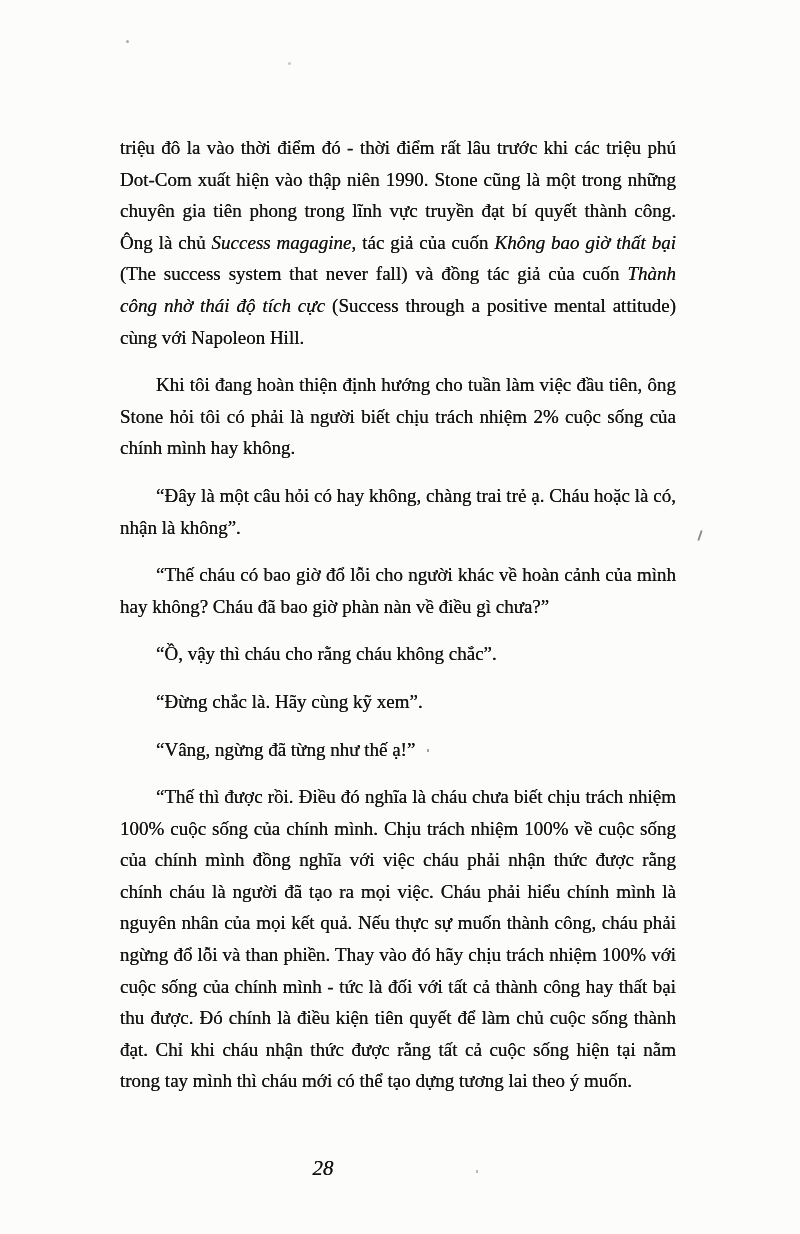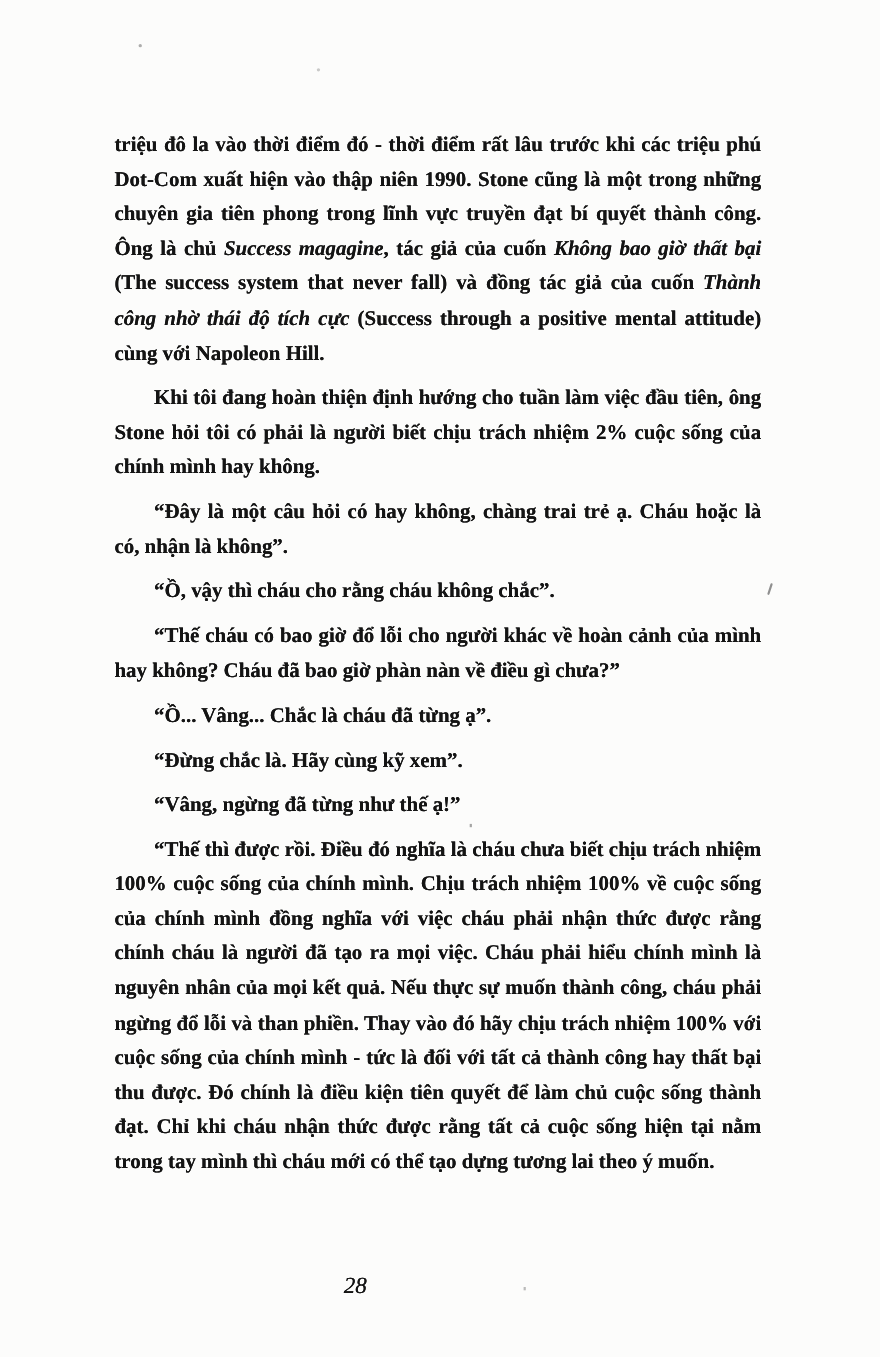--- a/index.html
+++ b/index.html
@@ -29,21 +29,21 @@
   .body-text {
     position: absolute;
     top: 116px;
     left: 104px;
     width: 588px;
     font-size: 19px;
     line-height: 31.6px;
     text-align: justify;
     text-shadow: 0 0 0.35px currentColor; 
   }
-  .para { margin: 0; font-weight: bold; }
+  .para { margin: 16px; }
   .para + .para { margin-top: 9px; }
   .para.indent { text-indent: 36px; }
   .folio {
     position: absolute;
     top: 1156px;
     left: 0;
     width: 640px;
     box-sizing: border-box;
     padding-left: 6px;
     text-align: center;
@@ -63,23 +63,22 @@
 </style>
 </head>
 <body>
 
 <div class="page">
 
   <div class="body-text">
       <p class="para">triệu đô la vào thời điểm đó - thời điểm rất lâu trước khi các triệu phú Dot-Com xuất hiện vào thập niên 1990. Stone cũng là một trong những chuyên gia tiên phong trong lĩnh vực truyền đạt bí quyết thành công. Ông là chủ <i>Success magagine</i>, tác giả của cuốn <i>Không bao giờ thất bại</i> (The success system that never fall) và đồng tác giả của cuốn <i>Thành công nhờ thái độ tích cực</i> (Success through a positive mental attitude) cùng với Napoleon Hill.</p>
       <p class="para indent">Khi tôi đang hoàn thiện định hướng cho tuần làm việc đầu tiên, ông Stone hỏi tôi có phải là người biết chịu trách nhiệm 2% cuộc sống của chính mình hay không.</p>
       <p class="para indent">“Đây là một câu hỏi có hay không, chàng trai trẻ ạ. Cháu hoặc là có, nhận là không”.</p>
+      <p class="para indent">“Thế cháu có bao giờ đổ lỗi cho người khác về hoàn cảnh của mình hay không? Cháu đã bao giờ phàn nàn về điều gì chưa?”</p>
       <p class="para indent">“Ồ, vậy thì cháu cho rằng cháu không chắc”.</p>
-      <p class="para indent">“Thế cháu có bao giờ đổ lỗi cho người khác về hoàn cảnh của mình hay không? Cháu đã bao giờ phàn nàn về điều gì chưa?”</p>
-      <p class="para indent">“Ồ... Vâng... Chắc là cháu đã từng ạ”.</p>
       <p class="para indent">“Đừng chắc là. Hãy cùng kỹ xem”.</p>
       <p class="para indent">“Vâng, ngừng đã từng như thế ạ!”</p>
       <p class="para indent">“Thế thì được rồi. Điều đó nghĩa là cháu chưa biết chịu trách nhiệm 100% cuộc sống của chính mình. Chịu trách nhiệm 100% về cuộc sống của chính mình đồng nghĩa với việc cháu phải nhận thức được rằng chính cháu là người đã tạo ra mọi việc. Cháu phải hiểu chính mình là nguyên nhân của mọi kết quả. Nếu thực sự muốn thành công, cháu phải ngừng đổ lỗi và than phiền. Thay vào đó hãy chịu trách nhiệm 100% với cuộc sống của chính mình - tức là đối với tất cả thành công hay thất bại thu được. Đó chính là điều kiện tiên quyết để làm chủ cuộc sống thành đạt. Chỉ khi cháu nhận thức được rằng tất cả cuộc sống hiện tại nằm trong tay mình thì cháu mới có thể tạo dựng tương lai theo ý muốn.</p>
     </div>
 
   <div class="folio">28</div>
 
   <div class="artifact dot a1"></div>
   <div class="artifact dot a2"></div>
   <div class="artifact a3"></div>

